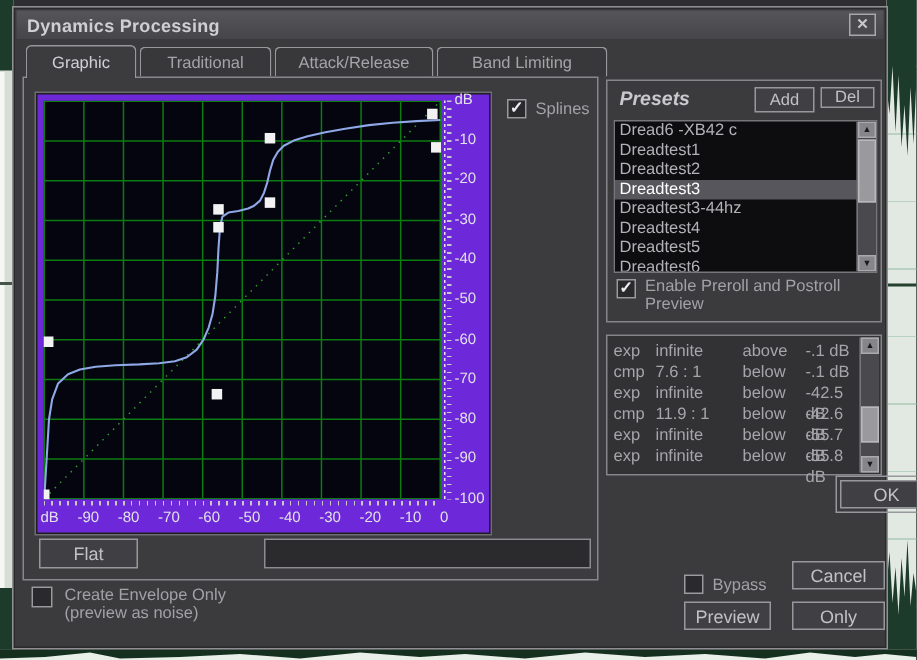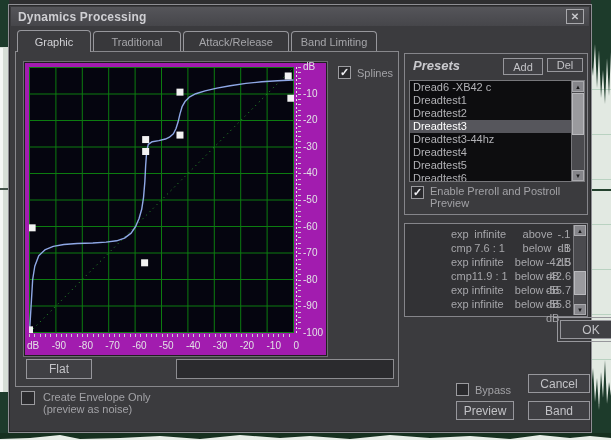--- a/index.html
+++ b/index.html
@@ -34,21 +34,21 @@
   .tab { position:absolute; top:26px; height:20px; background:#38383b; border:1px solid #97979c;
     border-bottom:none; border-radius:4px 4px 0 0; color:#a5a5a9; font-size:11px;
     display:flex; align-items:center; justify-content:center; z-index:1; }
   .tab.active { top:25px; height:22px; background:#3c3c3f; color:#d2d2d6; z-index:3; }
 
   .page-panel { position:absolute; left:6px; top:46px; width:384px; height:336px;
     border:1px solid #88888c; background:#3c3c3f; z-index:2; }
 
   
   .graph-panel { position:absolute; left:8px; top:10px; width:303px; height:294px;
-    border:1px solid #1f1f21; box-shadow:0 0 0 1px #6d6d71; background:#a21caf; }
+    border:1px solid #1f1f21; box-shadow:0 0 0 1px #6d6d71; background:#6d28d9; }
   .plot { position:absolute; left:4px; top:4px; width:265px; height:266px; overflow:hidden; }
   .ydash { position:absolute; left:271px; top:4px; width:1px; height:267px;
     background:repeating-linear-gradient(to bottom, #e6e6ea 0 2px, transparent 2px 4px); }
   .yticks { position:absolute; left:273px; top:4px; width:3px; height:266px;
     background:repeating-linear-gradient(to bottom, #c9c9cd 0 1px, transparent 1px 5.32px); }
   .ylabels { position:absolute; left:278px; top:-1px; width:25px; height:276px;
     display:flex; flex-direction:column; justify-content:space-between; }
   .ylabels span { font-size:10px; color:#e2e2e6; line-height:10px; }
   .xticks { position:absolute; left:4px; top:271px; width:265px; height:3px;
     background:repeating-linear-gradient(to right, #c9c9cd 0 1px, transparent 1px 5.3px); }
@@ -83,21 +83,21 @@
   .sb { position:absolute; width:13px; background:#4a4a4e; border-left:1px solid #77777b; }
   .sb-btn { position:absolute; left:0; width:12px; height:11px; background:#85858a;
     border:1px solid #aaaaae; color:#1a1a1c; font-size:6px; display:flex; align-items:center;
     justify-content:center; }
   .sb-thumb { position:absolute; left:0; width:12px; background:#9a9a9e; border:1px solid #b9b9bd; }
 
   
   .info-box { position:absolute; left:395px; top:218px; width:184px; height:94px;
     background:#323235; border:1px solid #85858a; }
   .seg-rows { position:absolute; left:4px; top:3px; width:162px; }
-  .seg-row { display:flex; height:14px; line-height:14px; font-size:11px; color:#a6a6aa;margin-left:42px; }
+  .seg-row { display:flex; height:14px; line-height:14px; font-size:11px; color:#a6a6aa; }
   .seg-row .c1 { width:28px; } .seg-row .c2 { width:58px; } .seg-row .c3 { width:42px; }
   .seg-row .c4 { flex:1; }
 </style>
 </head>
 <body>
 
 <div class="bg-left">
   <div class="wline"></div>
   <div class="cline"></div>
   <div class="gtop"></div>
@@ -126,21 +126,21 @@
 
   <div class="tab" style="left:84px; width:88px;">
     <span>Traditional</span>
   </div>
   <div class="tab active" style="left:8px; width:74px;">
     <span>Graphic</span>
   </div>
   <div class="tab" style="left:174px; width:106px;justify-content:center;">
     <span>Attack/Release</span>
   </div>
-  <div class="tab" style="left:282px; width:86px;">
+  <div class="tab" style="left:282px; width:114px;">
     <span>Band Limiting</span>
   </div>
 
   <div class="page-panel">
 
     <div class="graph-panel">
       <div class="plot">
         <svg id="plot-svg" width="265" height="266">
             <rect x="0" y="0" width="265" height="266" fill="#05050f"></rect>
             <line x1="0.5" y1="0" x2="0.5" y2="266" stroke="#0c7c10" stroke-width="1"></line>
@@ -330,21 +330,21 @@
     </div>
   </div>
 
   <div class="btn default" style="left:519px; top:315px; width:62px; height:19px;">
     <span>OK</span>
   </div>
   <div class="btn" style="left:519px; top:369px; width:62px; height:19px;">
     <span>Cancel</span>
   </div>
   <div class="btn" style="left:519px; top:396px; width:62px; height:19px;">
-    <span>Band</span>
+    <span>Only</span>
   </div>
   <div class="checkbox" style="left:447px; top:378px;"></div>
   <span class="cb-label" style="left:466px; top:379px;">Bypass</span>
   <div class="btn" style="left:447px; top:396px; width:58px; height:19px;">
     <span>Preview</span>
   </div>
 
 </div>
 
 </body></html>

